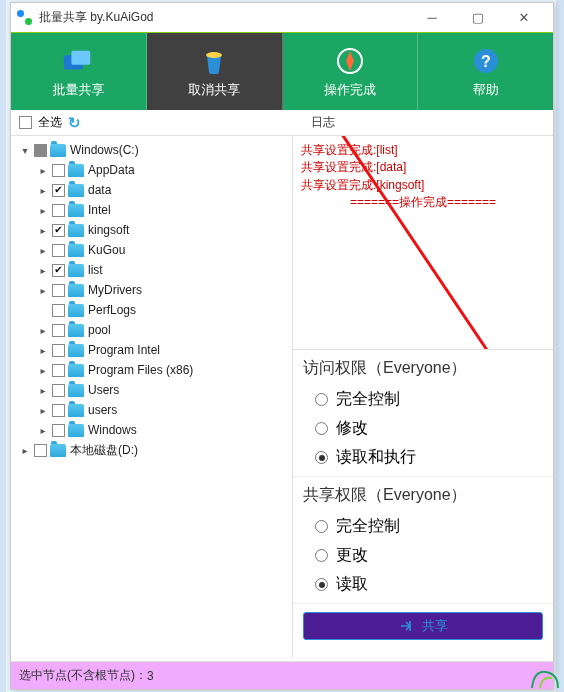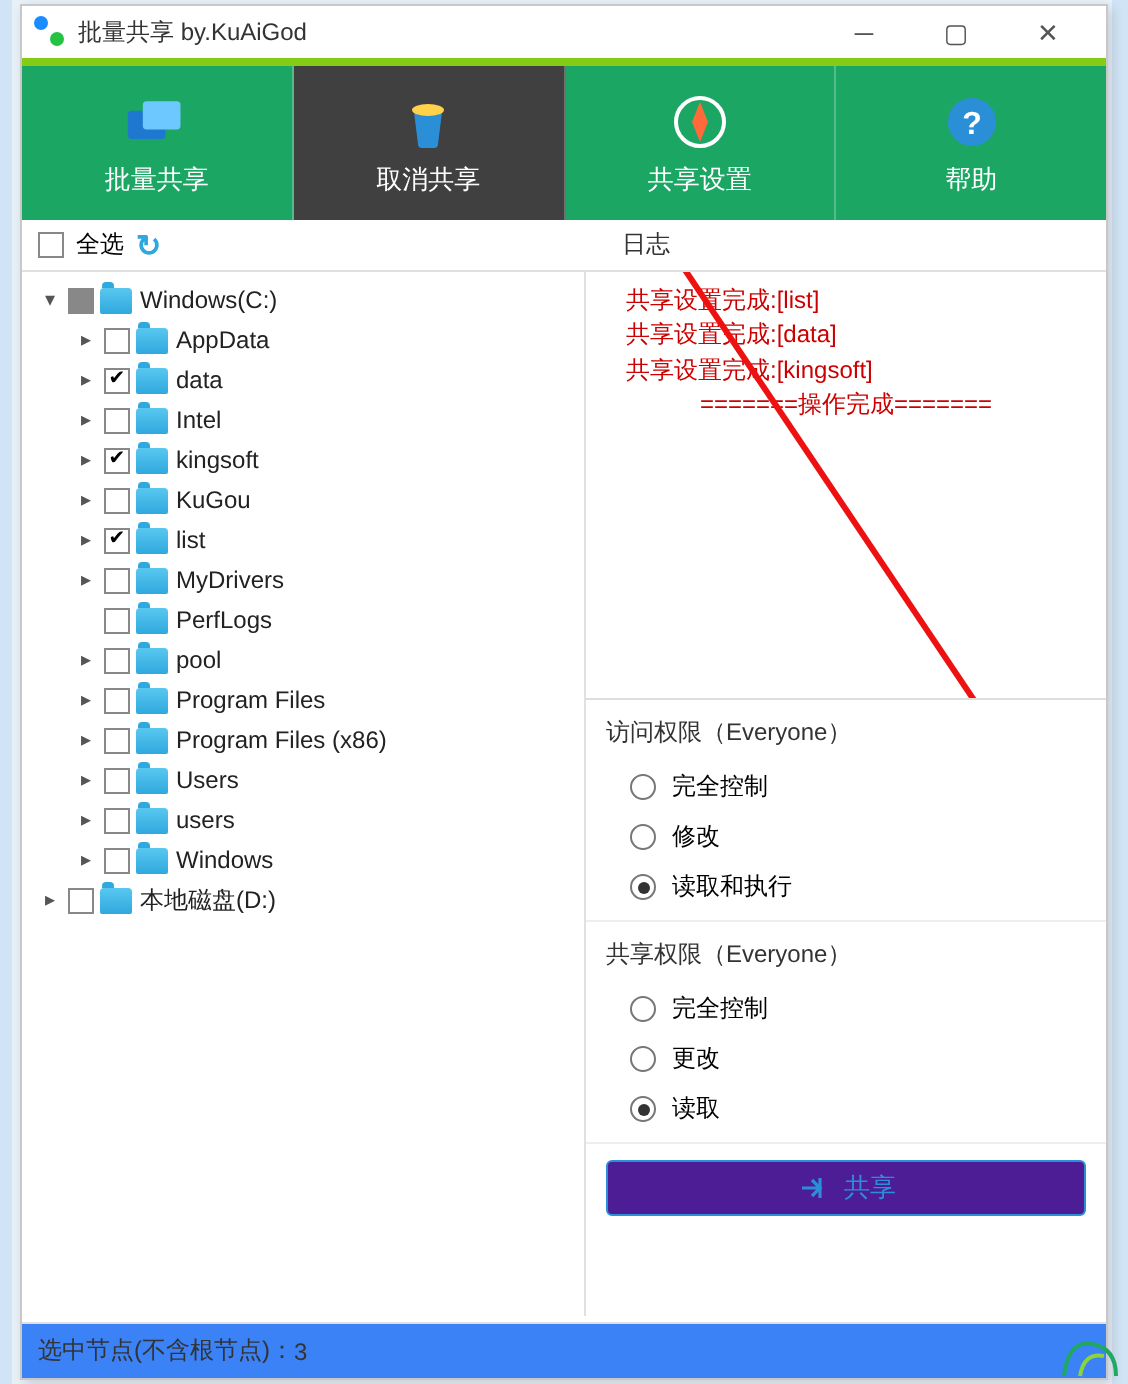--- a/index.html
+++ b/index.html
@@ -1,18 +1,18 @@
 <!DOCTYPE html>
 <html><head>
 <meta charset="utf-8">
 <style>
 * { box-sizing: border-box; margin: 0; padding: 0; font-family: "Microsoft YaHei", Arial, sans-serif; }
 html, body { width: 564px; height: 692px; background: #e8f0f8; overflow: hidden; }
 .window { position: absolute; left: 10px; top: 2px; width: 544px; height: 688px; background: #fff; border: 1px solid #c8c8c8; box-shadow: 2px 2px 6px rgba(0,0,0,0.15); }
-.titlebar { height: 30px; display: flex; align-items: center; padding: 0 6px; background: #fff; border-bottom: 4px solid #84cc16; }
+.titlebar { height: 30px; display: flex; align-items: center; padding: 0 6px; background: #fff; border-bottom: 1px solid #84cc16; }
 .title-icon { width: 16px; height: 16px; margin-right: 6px; position: relative; }
 .title-icon::before { content:""; position:absolute; width:7px; height:7px; border-radius:50%; background:#1a8cff; left:0; top:0; }
 .title-icon::after { content:""; position:absolute; width:7px; height:7px; border-radius:50%; background:#23c343; left:8px; top:8px; }
 .title-text { font-size: 12px; color: #333; }
 .title-buttons { margin-left: auto; display: flex; }
 .title-btn { width: 46px; height: 30px; display:flex; align-items:center; justify-content:center; font-size: 13px; color:#555; cursor:pointer; }
 
 .toolbar { height: 77px; background: #1ba664; display:flex; position: relative; }
 .tool-item { flex:1; display:flex; flex-direction:column; align-items:center; justify-content:center; color:#fff; font-size:13px; border-right: 1px solid rgba(255,255,255,0.25); cursor:pointer; }
 .tool-item:last-child { border-right:none; }
@@ -31,34 +31,34 @@
 .tree-row { display:flex; align-items:center; height: 20px; white-space:nowrap; cursor:pointer; }
 .expander { width:12px; text-align:center; color:#555; font-size:10px; }
 .cb { width:13px; height:13px; border:1px solid #888; margin: 0 3px; display:inline-flex; align-items:center; justify-content:center; background:#fff; font-size:10px; }
 .cb.checked::after { content:"✔"; color:#000; font-size:10px; line-height:1; }
 .cb.partial { background: #888; }
 .folder-icon { width:16px; height:13px; display:inline-block; margin-right:4px; background: linear-gradient(#59c8f0,#2fa8de); border-radius: 2px 2px 1px 1px; position:relative; }
 .folder-icon::before { content:""; position:absolute; top:-3px; left:1px; width:6px; height:3px; background:#2fa8de; border-radius:2px 2px 0 0; }
 .tree-label { color:#222; }
 
 .log-box { height: 214px; border-bottom: 1px solid #ddd; padding: 6px 8px; font-size: 12px; font-family: SimSun, monospace; color:#c00; line-height: 1.45; position:relative; overflow:hidden; }
-.log-line .k { color:#c00;margin-left:12px; }
+.log-line .k { color:#c00; }
 .log-line .v { color:#c00; }
 .log-sep { color:#c00; text-align:center; }
 
-.perm-group { padding: 8px 10px 4px; border-bottom: 1px solid #eee; font-size: 12px; }
+.perm-group { padding: 8px 10px 4px; border-bottom: 1px solid #eee; font-size: 16px; }
 .perm-title { margin-bottom: 6px; color:#333; }
 .radio-row { display:flex; align-items:center; gap:8px; padding: 4px 0 4px 12px; cursor:pointer; }
 .radio { width:13px; height:13px; border:1px solid #777; border-radius:50%; display:inline-flex; align-items:center; justify-content:center; }
 .radio.sel::after{ content:""; width:6px; height:6px; border-radius:50%; background:#333; }
 
 .share-btn-wrap { padding: 8px 10px; }
 .share-btn { width:100%; height:28px; border:1px solid #2b8fd8; color:#2b8fd8; background:#4c1d95; border-radius:3px; font-size:13px; display:flex; align-items:center; justify-content:center; gap:8px; cursor:pointer; }
 
-.statusbar { position:absolute; left:0; right:0; bottom:0; height:28px; border-top:1px solid #e0e0e0; display:flex; align-items:center; padding: 0 8px; font-size:12px; color:#333; background:#3b82f6; }
+.statusbar { position:absolute; left:0; right:0; bottom:0; height:28px; border-top:1px solid #e0e0e0; display:flex; align-items:center; padding: 0 8px; font-size:12px; color:#333; background:#f0abfc; }
 
 .arrow-overlay { position:absolute; left: 198px; top: 105px; width: 170px; height: 260px; pointer-events:none; }
 
 .refresh-icon { color:#2fa8de; font-size:15px; cursor:pointer; font-weight:bold; }
 
 .bg-strip { position:absolute; left:0; top:0; width:6px; height:692px; background:#d0e4f5; }
 .bg-strip2 { position:absolute; right:0; top:0; width:8px; height:692px; background:#d0e4f5; }
 
 .watermark { position:absolute; right: 4px; bottom: 2px; font-size: 12px; font-style: italic; color: #1fa862; display:flex; align-items:center; gap:2px; }
 .watermark svg { width: 30px; height: 22px; }
@@ -100,21 +100,21 @@
       </div>
       <span>取消共享</span>
     </div>
     <div class="tool-item">
       <div class="tool-icon">
         <svg width="30" height="30" viewBox="0 0 30 30">
             <circle cx="15" cy="15" r="12" fill="none" stroke="#fff" stroke-width="2"></circle>
             <path d="M15 5 L19 15 L15 25 L11 15 Z" fill="#ff6a3a"></path>
           </svg>
       </div>
-      <span>共享设置</span>
+      <span>操作完成</span>
     </div>
     <div class="tool-item">
       <div class="tool-icon">
         <svg width="30" height="30" viewBox="0 0 30 30">
             <circle cx="15" cy="15" r="12" fill="#2b8fd8"></circle>
             <text x="15" y="21" text-anchor="middle" fill="#fff" font-size="16" font-weight="bold">?</text>
           </svg>
       </div>
       <span>帮助</span>
     </div>
@@ -188,21 +188,21 @@
         <div class="tree-row" style="padding-left: 24px;">
           <span class="expander">▸</span>
           <span class="cb"></span>
           <span class="folder-icon"></span>
           <span class="tree-label">pool</span>
         </div>
         <div class="tree-row" style="padding-left: 24px;">
           <span class="expander">▸</span>
           <span class="cb"></span>
           <span class="folder-icon"></span>
-          <span class="tree-label">Program Files</span>
+          <span class="tree-label">Program Intel</span>
         </div>
         <div class="tree-row" style="padding-left: 24px;">
           <span class="expander">▸</span>
           <span class="cb"></span>
           <span class="folder-icon"></span>
           <span class="tree-label">Program Files (x86)</span>
         </div>
         <div class="tree-row" style="padding-left: 24px;">
           <span class="expander">▸</span>
           <span class="cb"></span>

